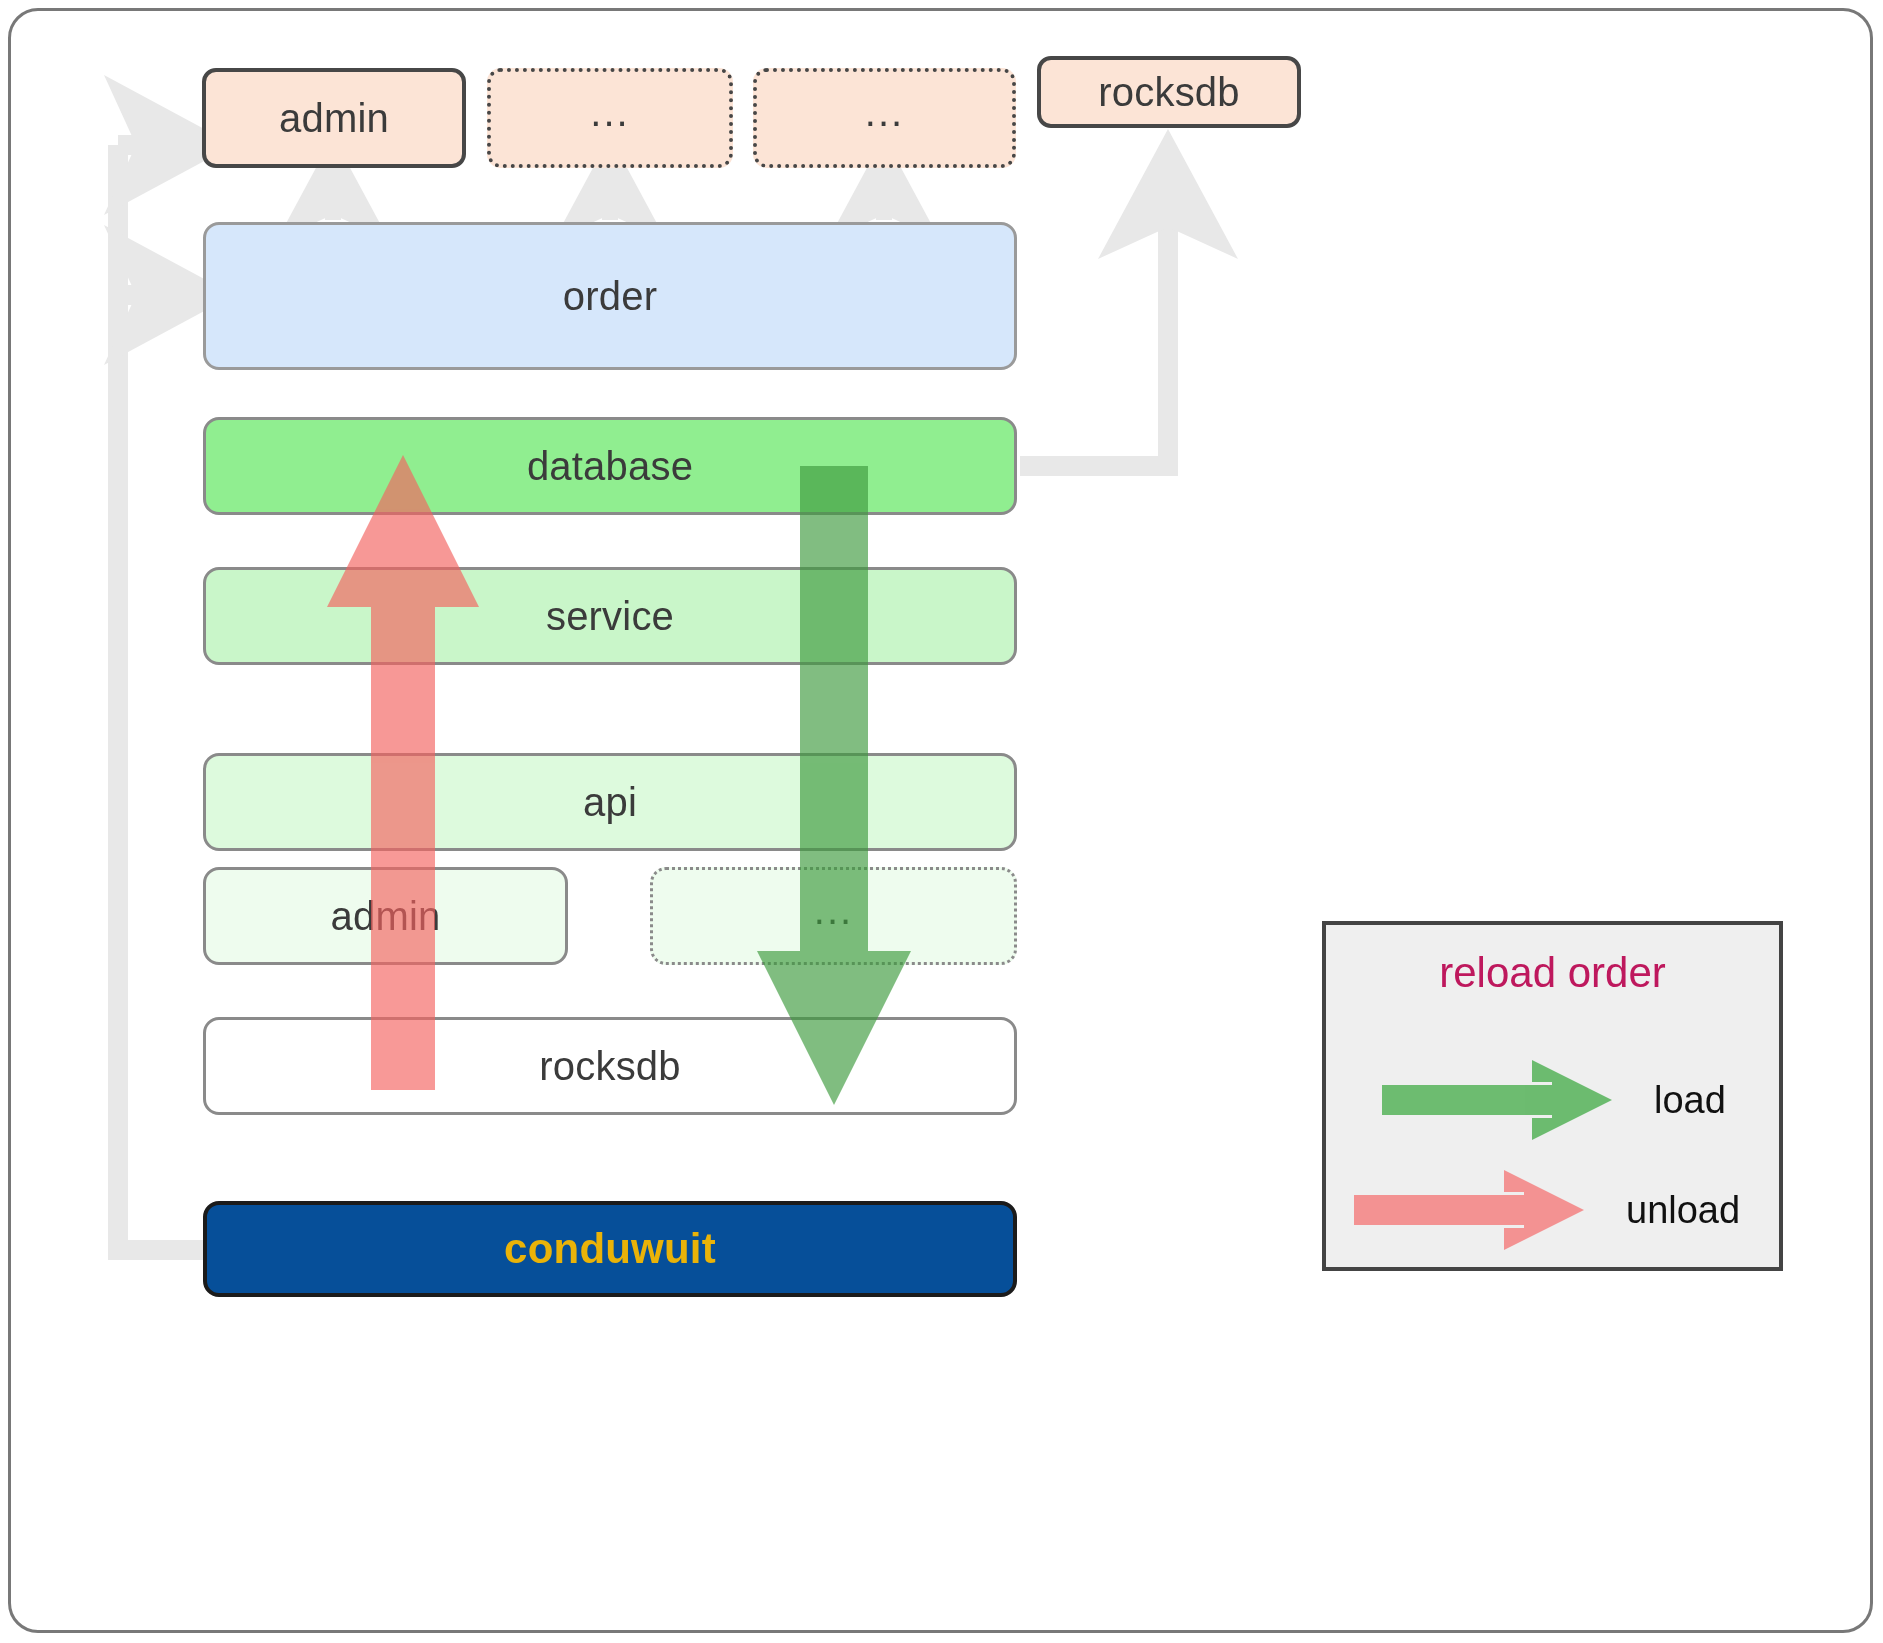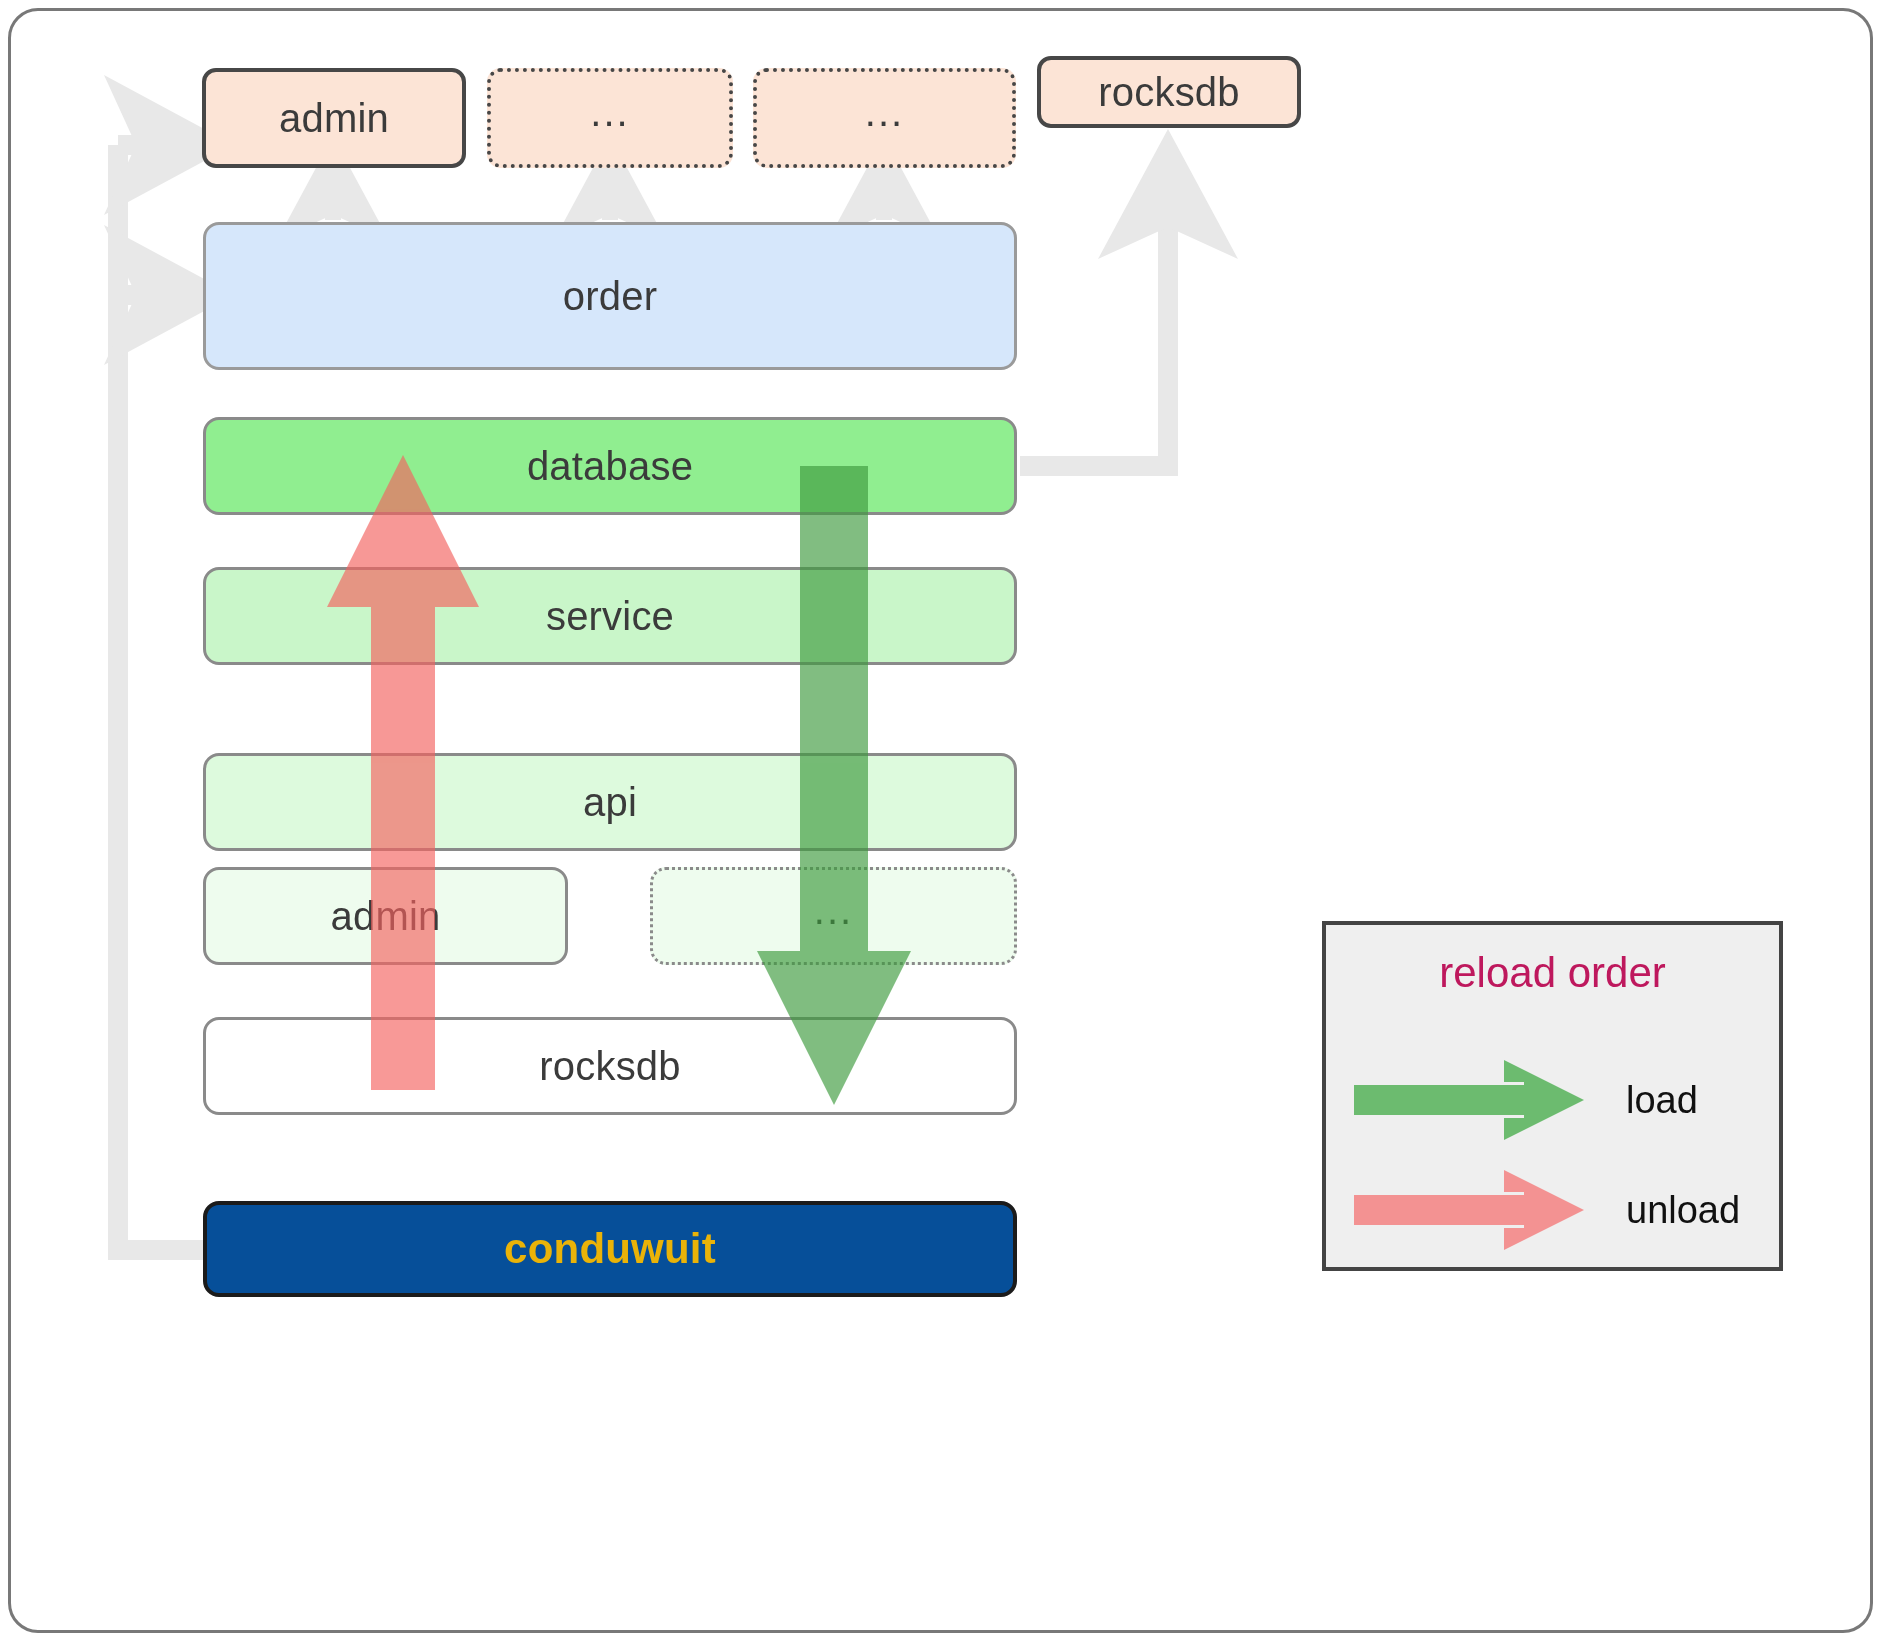--- a/index.html
+++ b/index.html
@@ -231,21 +231,21 @@
     </g>
   </svg>
 
   <div class="node app-box" style="left:203px; top:1201px; width:814px; height:96px;">
     <span>conduwuit</span>
   </div>
 
   <div class="legend">
     <div class="legend-title">reload order</div>
 
-    <div class="legend-row" style="top:135px;">
+    <div class="legend-row" style="top:135px;margin-left:28px;">
       <svg class="legend-arrow" viewBox="0 0 240 80">
         <g opacity="0.8">
           <rect x="0" y="25" width="170" height="30" fill="#4caf50"></rect>
           <path d="M230,40 L150,0 L150,22 L170,22 L170,58 L150,58 L150,80 Z" fill="#4caf50"></path>
         </g>
       </svg>
       <span class="legend-label">load</span>
     </div>
 
     <div class="legend-row" style="top:245px;">

